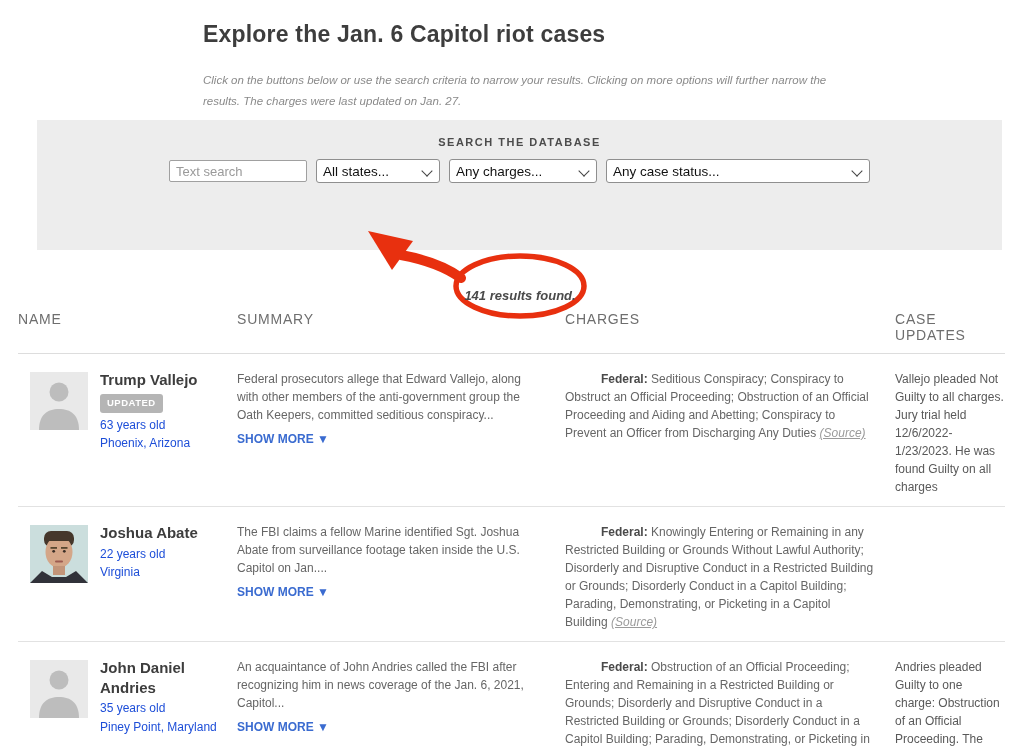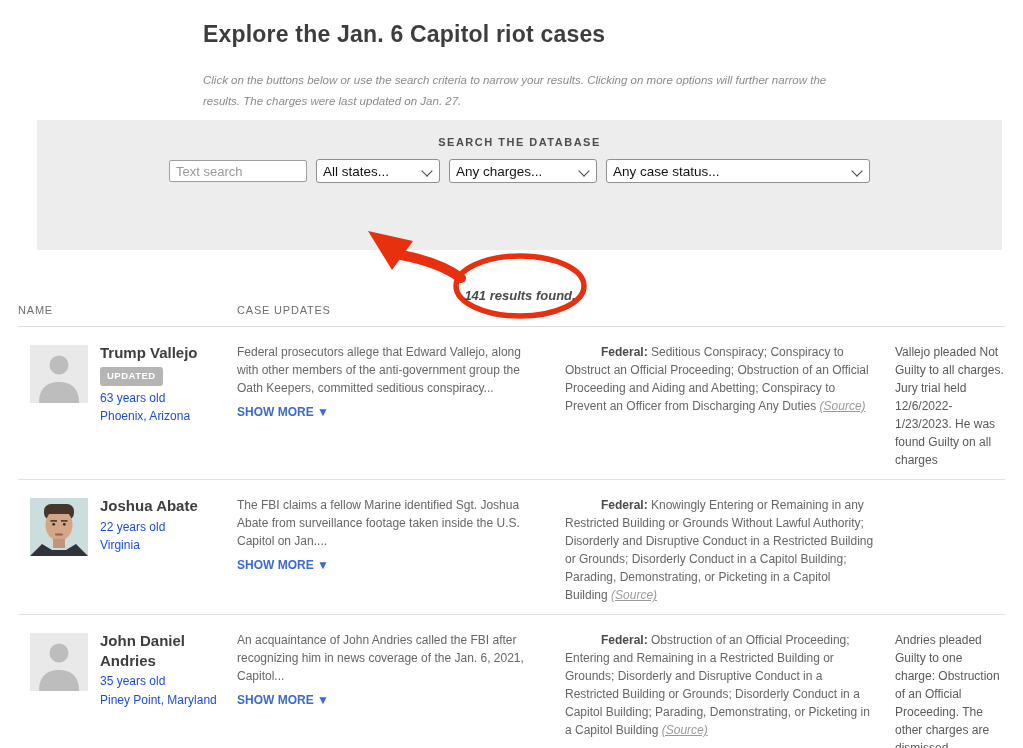--- a/index.html
+++ b/index.html
@@ -57,21 +57,21 @@
   .results-note{
     position:absolute;left:450px;top:264px;width:140px;text-align:center;
     font-size:13px;font-style:italic;color:#4a4a4a;font-weight:700;margin-top:24px;
   }
   
   .rtable{position:absolute;left:18px;top:295px;width:987px;}
   .tgrid{
     display:grid;grid-template-columns:199px 308px 310px 110px;column-gap:20px;
   }
   .thead{border-bottom:1px solid #ddd;padding:9px 0 10px 0;}
-  .th{font-size:11px;font-weight:400;color:#6e6e6e;letter-spacing:.8px;}
+  .th{font-size:14px;font-weight:400;color:#6e6e6e;letter-spacing:.8px;margin-top:7px;}
   .trow{border-bottom:1px solid #e2e2e2;padding:16px 0 10px 0;}
   .trow:last-child{border-bottom:none;}
   .cell{font-size:12px;line-height:1.5;color:#666;}
   .name-cell{display:flex;align-items:flex-start;}
   .avatar{width:58px;height:58px;margin:2px 12px 0 12px;flex:0 0 58px;}
   .avatar svg{display:block;width:58px;height:58px;}
   .ninfo{min-width:0;}
   .pname{font-size:15px;font-weight:700;color:#3d3d3d;line-height:1.3;margin-bottom:2px;}
   .badge{
     display:inline-block;background:#b5b5b5;color:#fff;font-size:9.5px;font-weight:700;
@@ -124,20 +124,22 @@
   <ellipse cx="185" cy="64" rx="64" ry="30" fill="none" stroke="#e8300f" stroke-width="5.5"></ellipse>
   <path d="M 66 33 Q 104 40 126 56" fill="none" stroke="#e8300f" stroke-width="10" stroke-linecap="round"></path>
   <polygon points="33,9 78,19 57,48" fill="#e8300f"></polygon>
 </svg>
 <div class="results-note">141 results found.</div>
 
 <div class="rtable">
 
   <div class="tgrid thead">
     <div class="th">NAME</div>
+    <div class="th">SUMMARY</div>
+    <div class="th">CHARGES</div>
     <div class="th">CASE UPDATES</div>
   </div>
 
   <div class="tgrid trow">
     <div class="cell name-cell">
       <span class="avatar">
         <svg viewBox="0 0 58 58">
             <rect width="58" height="58" fill="#e9e9e9"></rect>
             <circle cx="29" cy="20" r="9.5" fill="#bdbdbd"></circle>
             <path d="M9 58 C9 43 17 37 29 37 C41 37 49 43 49 58 Z" fill="#bdbdbd"></path>

